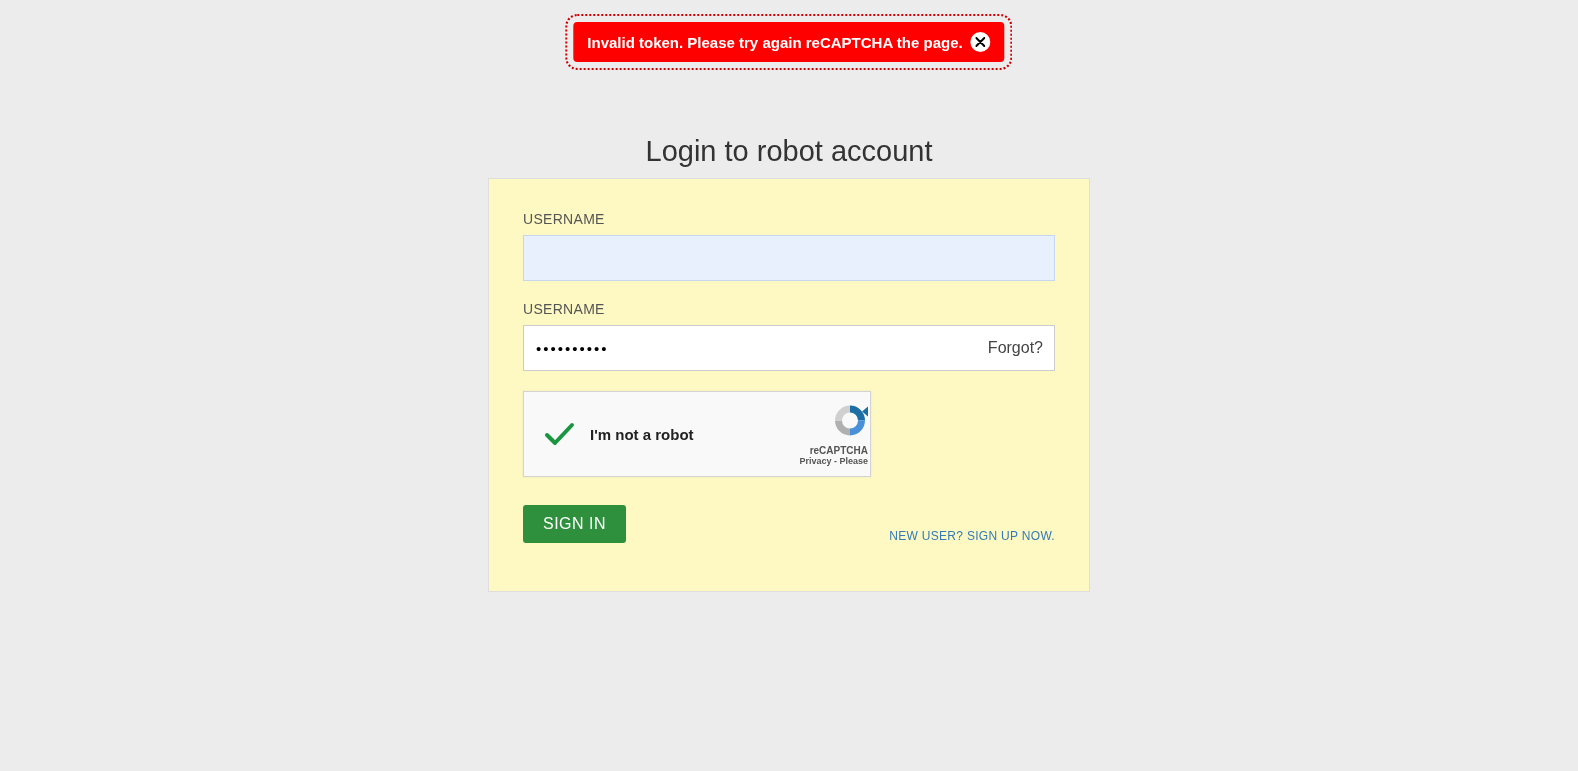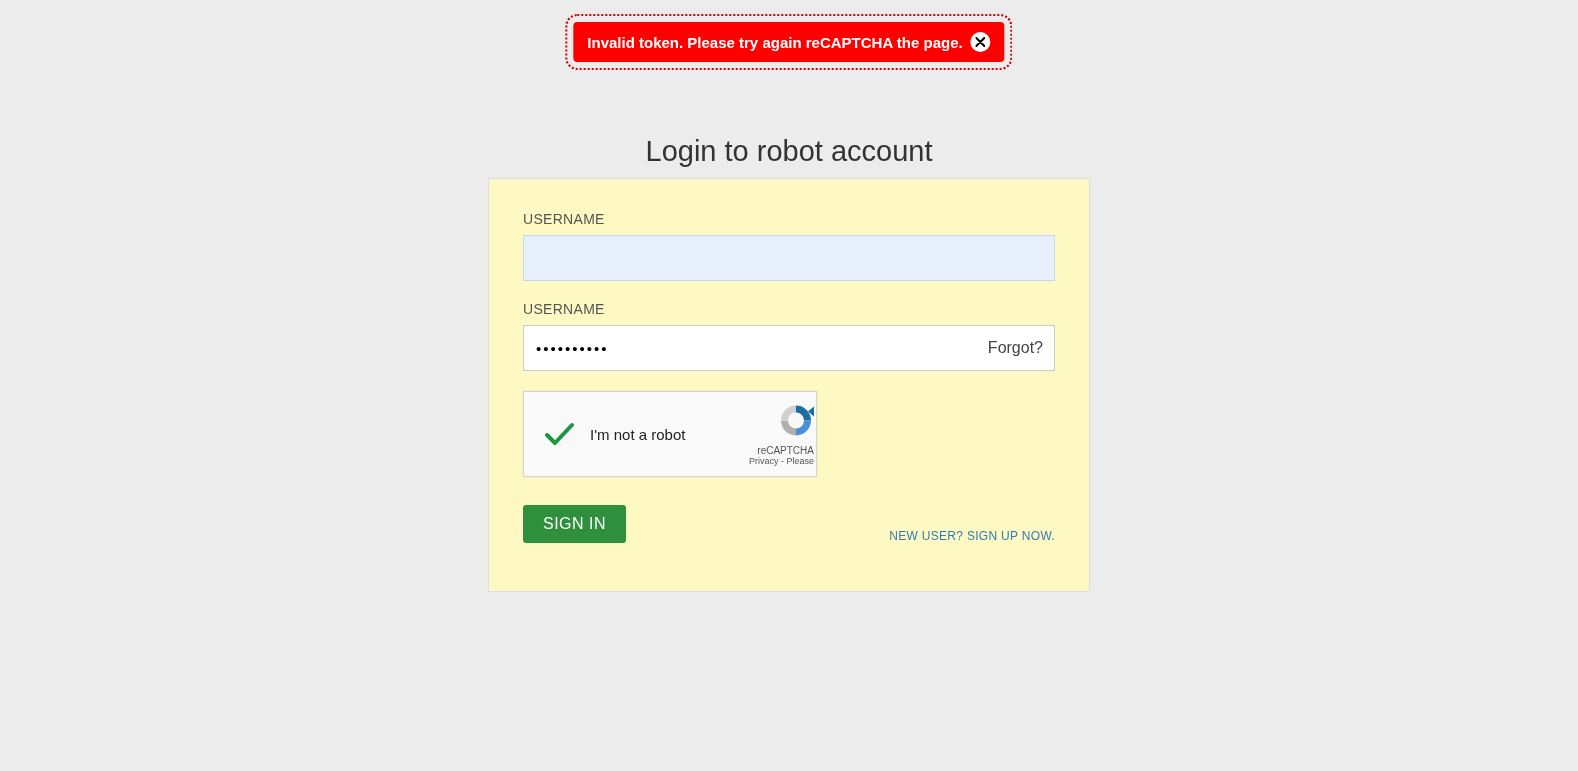--- a/index.html
+++ b/index.html
@@ -100,29 +100,30 @@
     .forgot {
       position: absolute;
       right: 12px;
       top: 50%;
       transform: translateY(-50%);
       font-size: 16px;
       color: #444;
       cursor: pointer;
     }
     .captcha {
-      width: 294px;
+      width: 348px;
       height: 86px;
       border: 1px solid #d3d3d3;
       background: #f9f9f9;
       display: flex;
       align-items: center;
       position: relative;
       margin-top: 6px;
       box-shadow: 0 0 2px rgba(0,0,0,0.08);
+      font-weight: bold;
     }
     .captcha-check {
       padding-left: 18px;
       padding-right: 14px;
       display: flex;
       align-items: center;
     }
     .captcha-label {
       font-size: 15px;
       color: #222;

